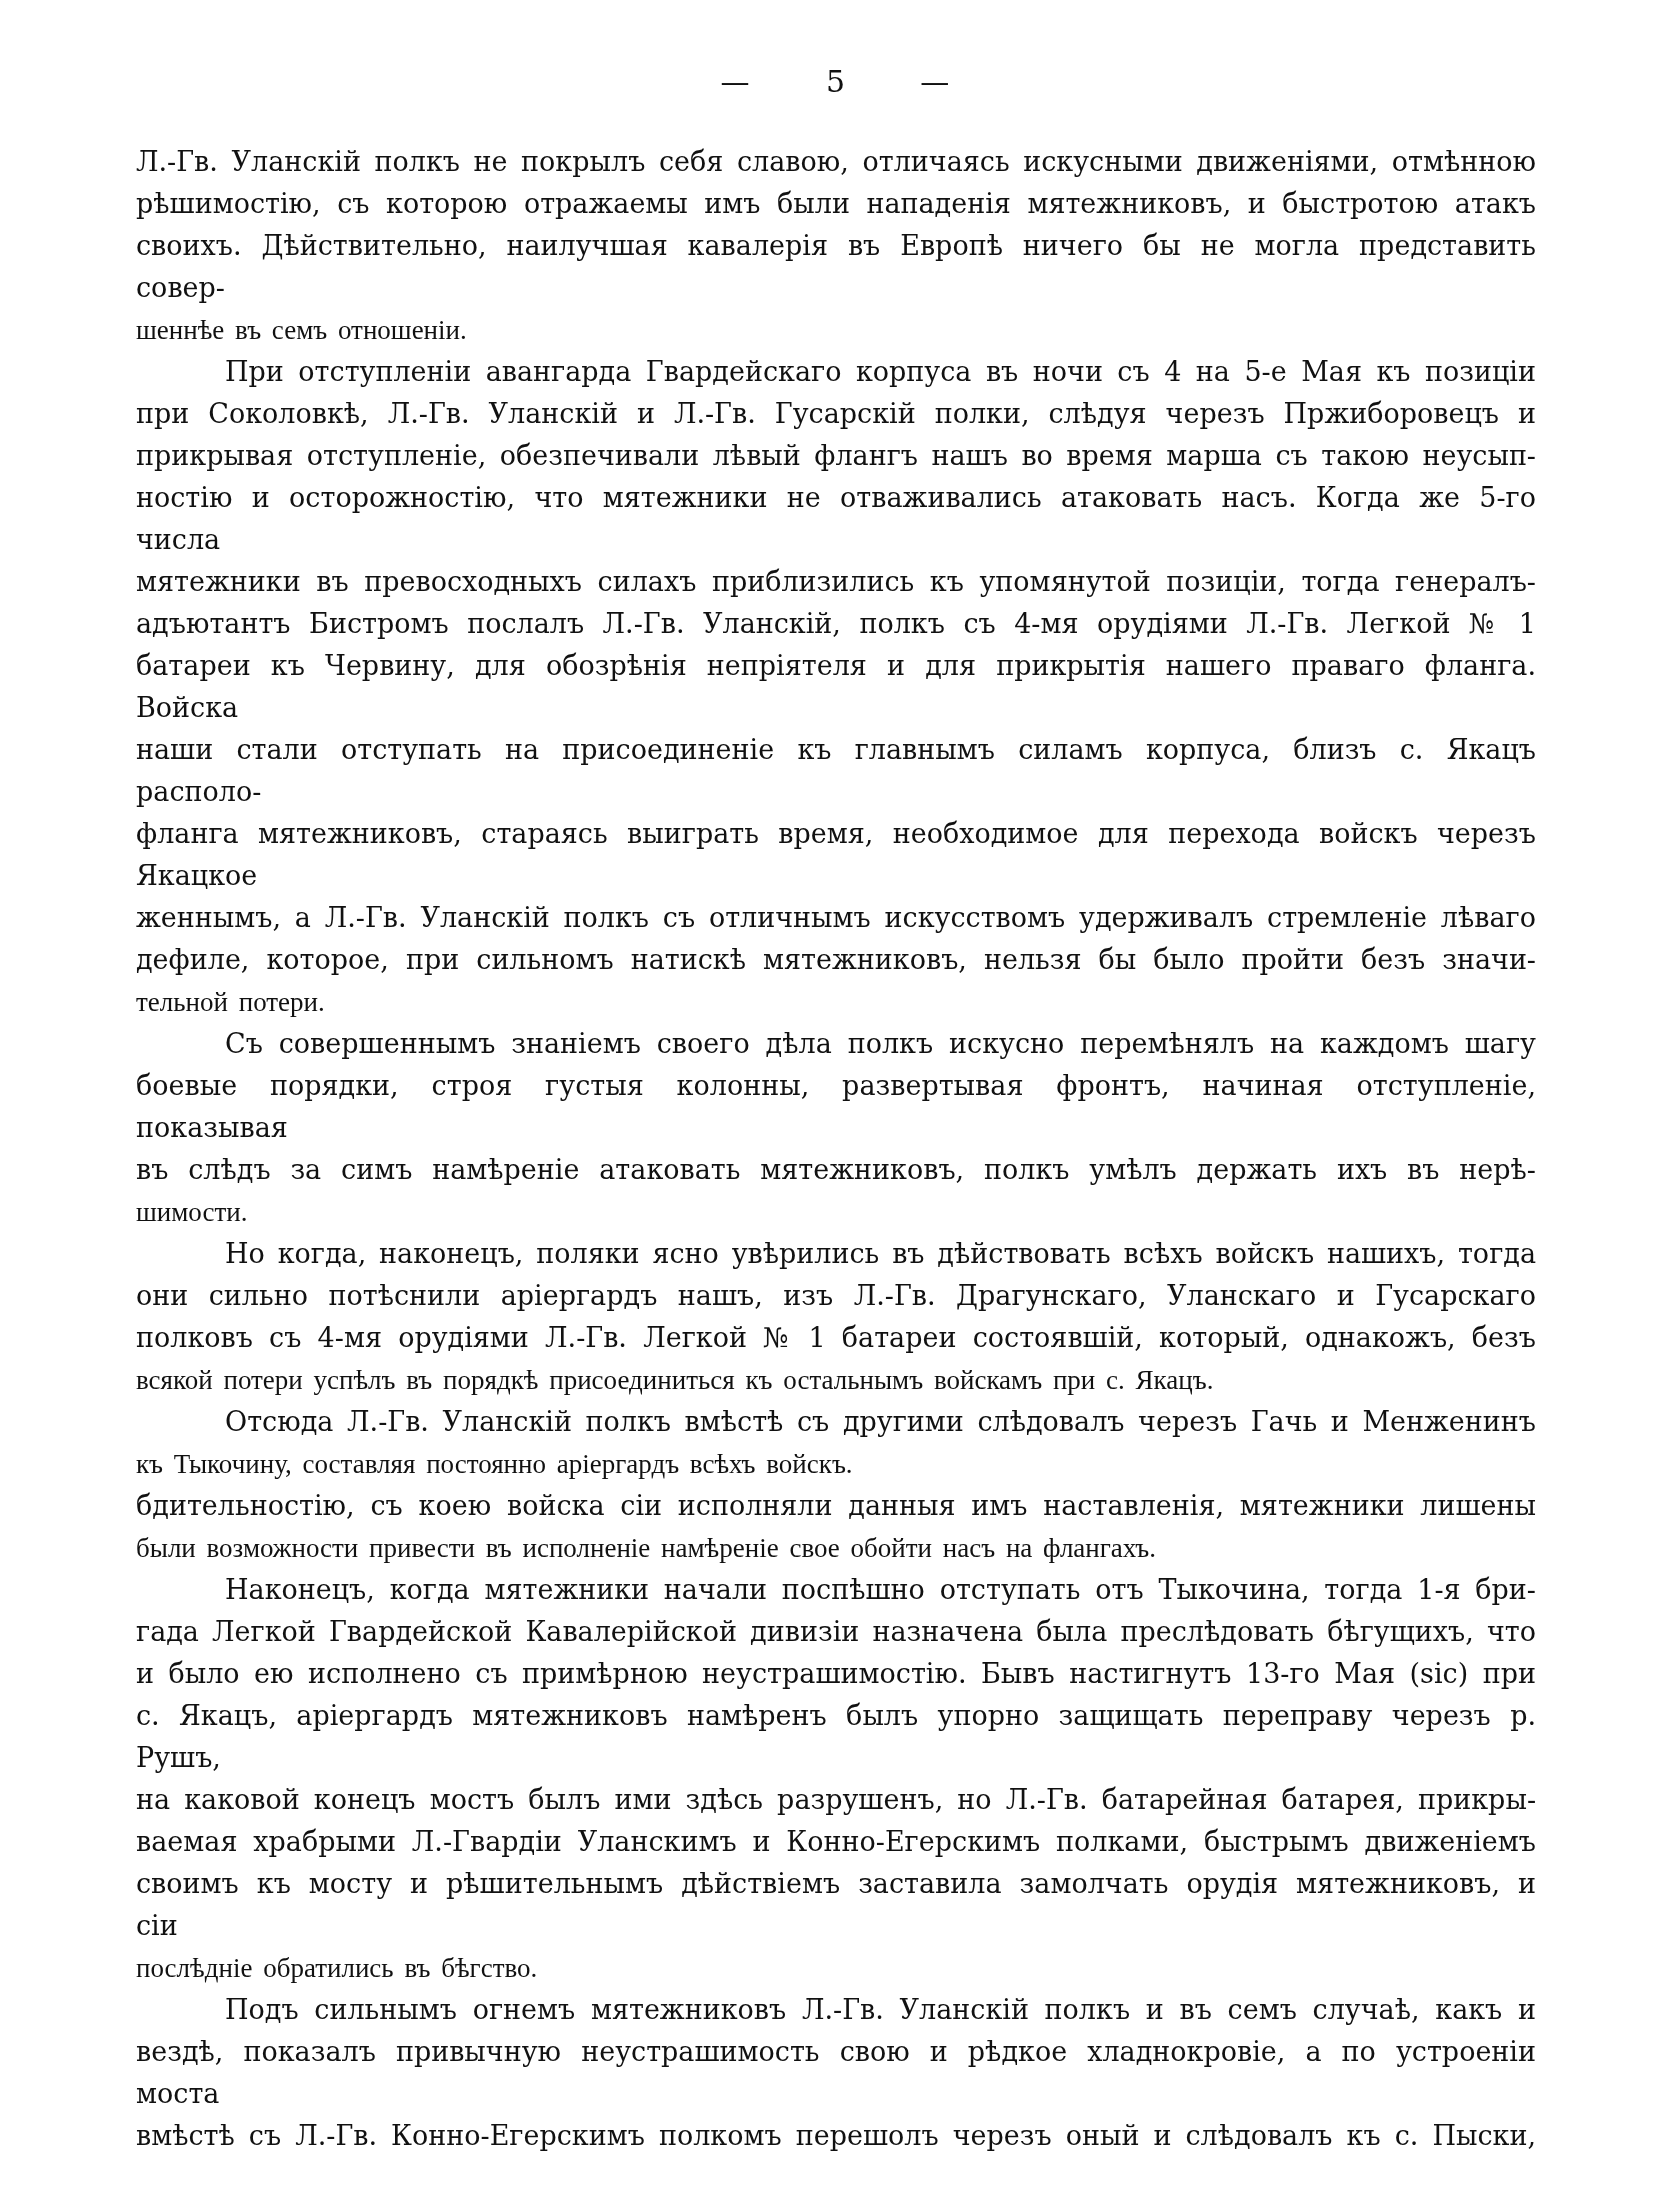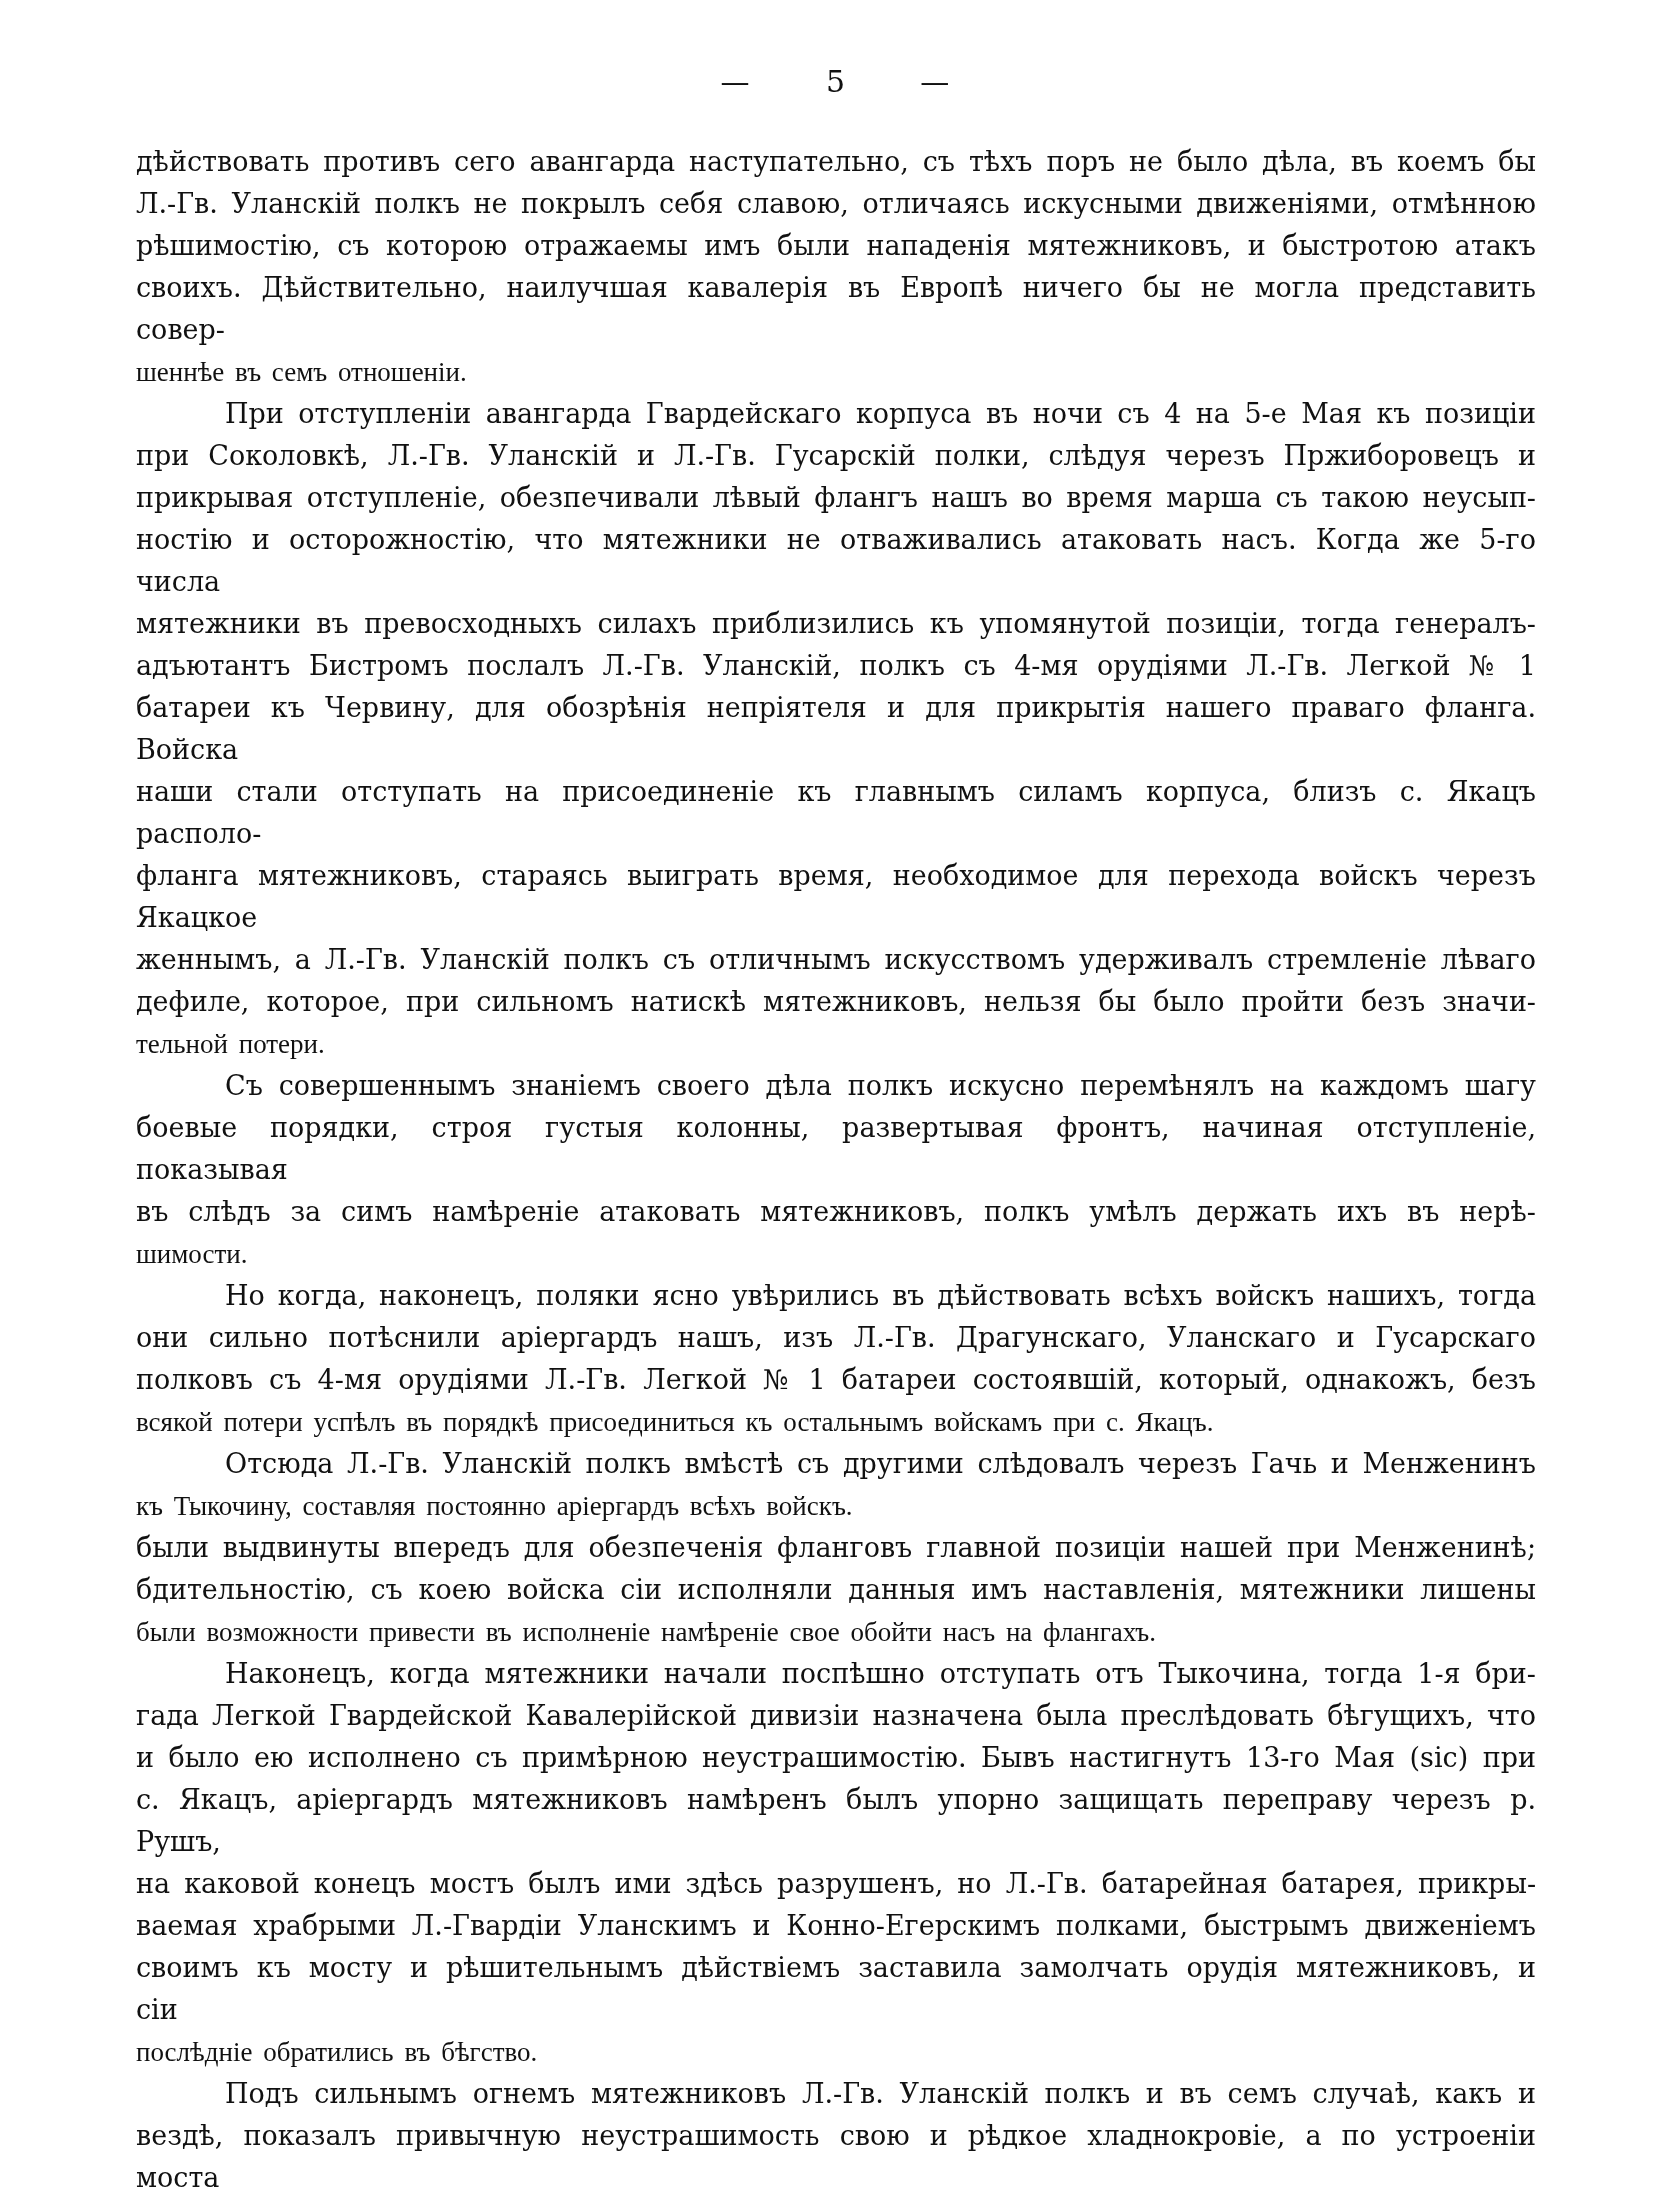--- a/index.html
+++ b/index.html
@@ -66,21 +66,20 @@
 <body>
 
 <div class="page-header">
   <span class="dash">—</span>
   <span class="num">5</span>
   <span class="dash">—</span>
 </div>
 
 <div class="text-block">
     <div class="paragraph">
-      <div class="line">дѣйствовать противъ сего авангарда наступательно, съ тѣхъ поръ не было дѣла, въ коемъ бы</div>
       <div class="line">Л.-Гв. Уланскій полкъ не покрылъ себя славою, отличаясь искусными движеніями, отмѣнною</div>
       <div class="line">рѣшимостію, съ которою отражаемы имъ были нападенія мятежниковъ, и быстротою атакъ</div>
       <div class="line">своихъ. Дѣйствительно, наилучшая кавалерія въ Европѣ ничего бы не могла представить совер-</div>
       <div class="line last">шеннѣе въ семъ отношеніи.</div>
     </div>
     <div class="paragraph">
       <div class="line indent">При отступленіи авангарда Гвардейскаго корпуса въ ночи съ 4 на 5-е Мая къ позиціи</div>
       <div class="line">при Соколовкѣ, Л.-Гв. Уланскій и Л.-Гв. Гусарскій полки, слѣдуя черезъ Пржиборовецъ и</div>
       <div class="line">прикрывая отступленіе, обезпечивали лѣвый флангъ нашъ во время марша съ такою неусып-</div>
       <div class="line">ностію и осторожностію, что мятежники не отваживались атаковать насъ. Когда же 5-го числа</div>
@@ -103,21 +102,20 @@
       <div class="line indent">Но когда, наконецъ, поляки ясно увѣрились въ дѣйствовать всѣхъ войскъ нашихъ, тогда</div>
       <div class="line">они сильно потѣснили аріергардъ нашъ, изъ Л.-Гв. Драгунскаго, Уланскаго и Гусарскаго</div>
       <div class="line">полковъ съ 4-мя орудіями Л.-Гв. Легкой № 1 батареи состоявшій, который, однакожъ, безъ</div>
       <div class="line last">всякой потери успѣлъ въ порядкѣ присоединиться къ остальнымъ войскамъ при с. Якацъ.</div>
     </div>
     <div class="paragraph">
       <div class="line indent">Отсюда Л.-Гв. Уланскій полкъ вмѣстѣ съ другими слѣдовалъ черезъ Гачь и Менженинъ</div>
       <div class="line last">къ Тыкочину, составляя постоянно аріергардъ всѣхъ войскъ.</div>
     </div>
     <div class="paragraph">
-      <div class="line">были выдвинуты впередъ для обезпеченія фланговъ главной позиціи нашей при Менженинѣ;</div>
       <div class="line">бдительностію, съ коею войска сіи исполняли данныя имъ наставленія, мятежники лишены</div>
       <div class="line last">были возможности привести въ исполненіе намѣреніе свое обойти насъ на флангахъ.</div>
     </div>
     <div class="paragraph">
       <div class="line indent">Наконецъ, когда мятежники начали поспѣшно отступать отъ Тыкочина, тогда 1-я бри-</div>
       <div class="line">гада Легкой Гвардейской Кавалерійской дивизіи назначена была преслѣдовать бѣгущихъ, что</div>
       <div class="line">и было ею исполнено съ примѣрною неустрашимостію. Бывъ настигнутъ 13-го Мая (sic) при</div>
       <div class="line">с. Якацъ, аріергардъ мятежниковъ намѣренъ былъ упорно защищать переправу черезъ р. Рушъ,</div>
       <div class="line">на каковой конецъ мостъ былъ ими здѣсь разрушенъ, но Л.-Гв. батарейная батарея, прикры-</div>
       <div class="line">ваемая храбрыми Л.-Гвардіи Уланскимъ и Конно-Егерскимъ полками, быстрымъ движеніемъ</div>

